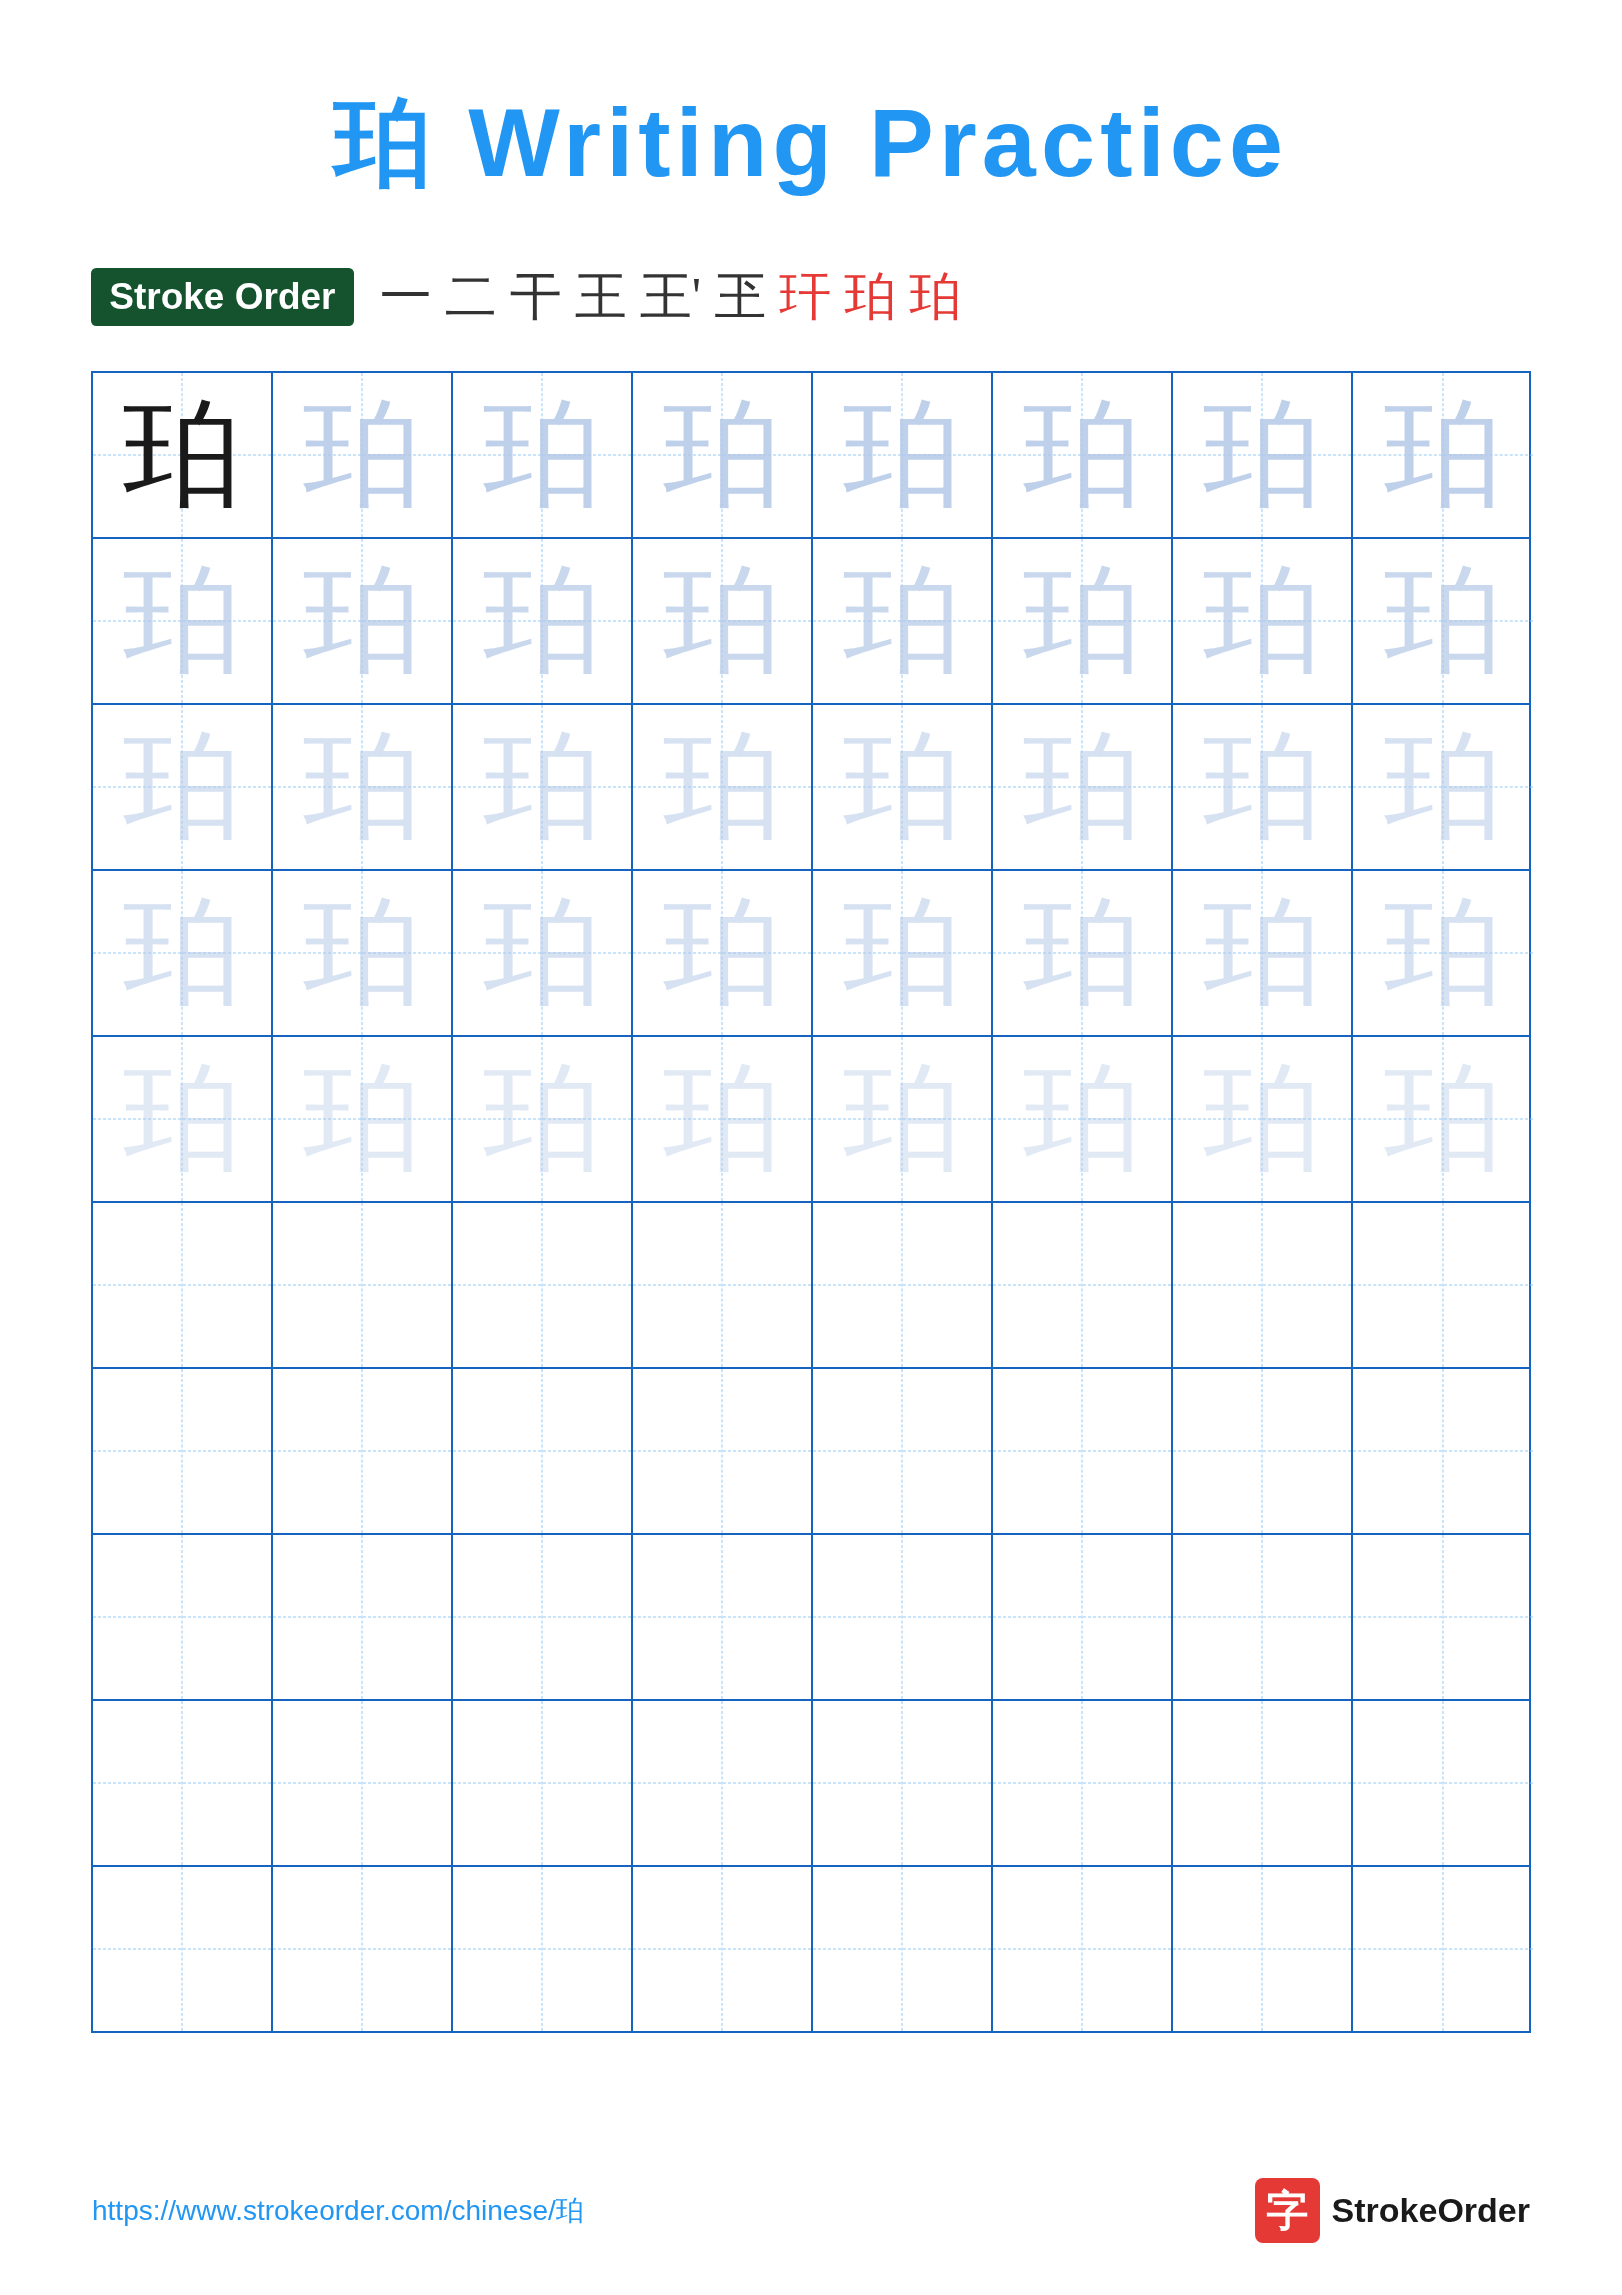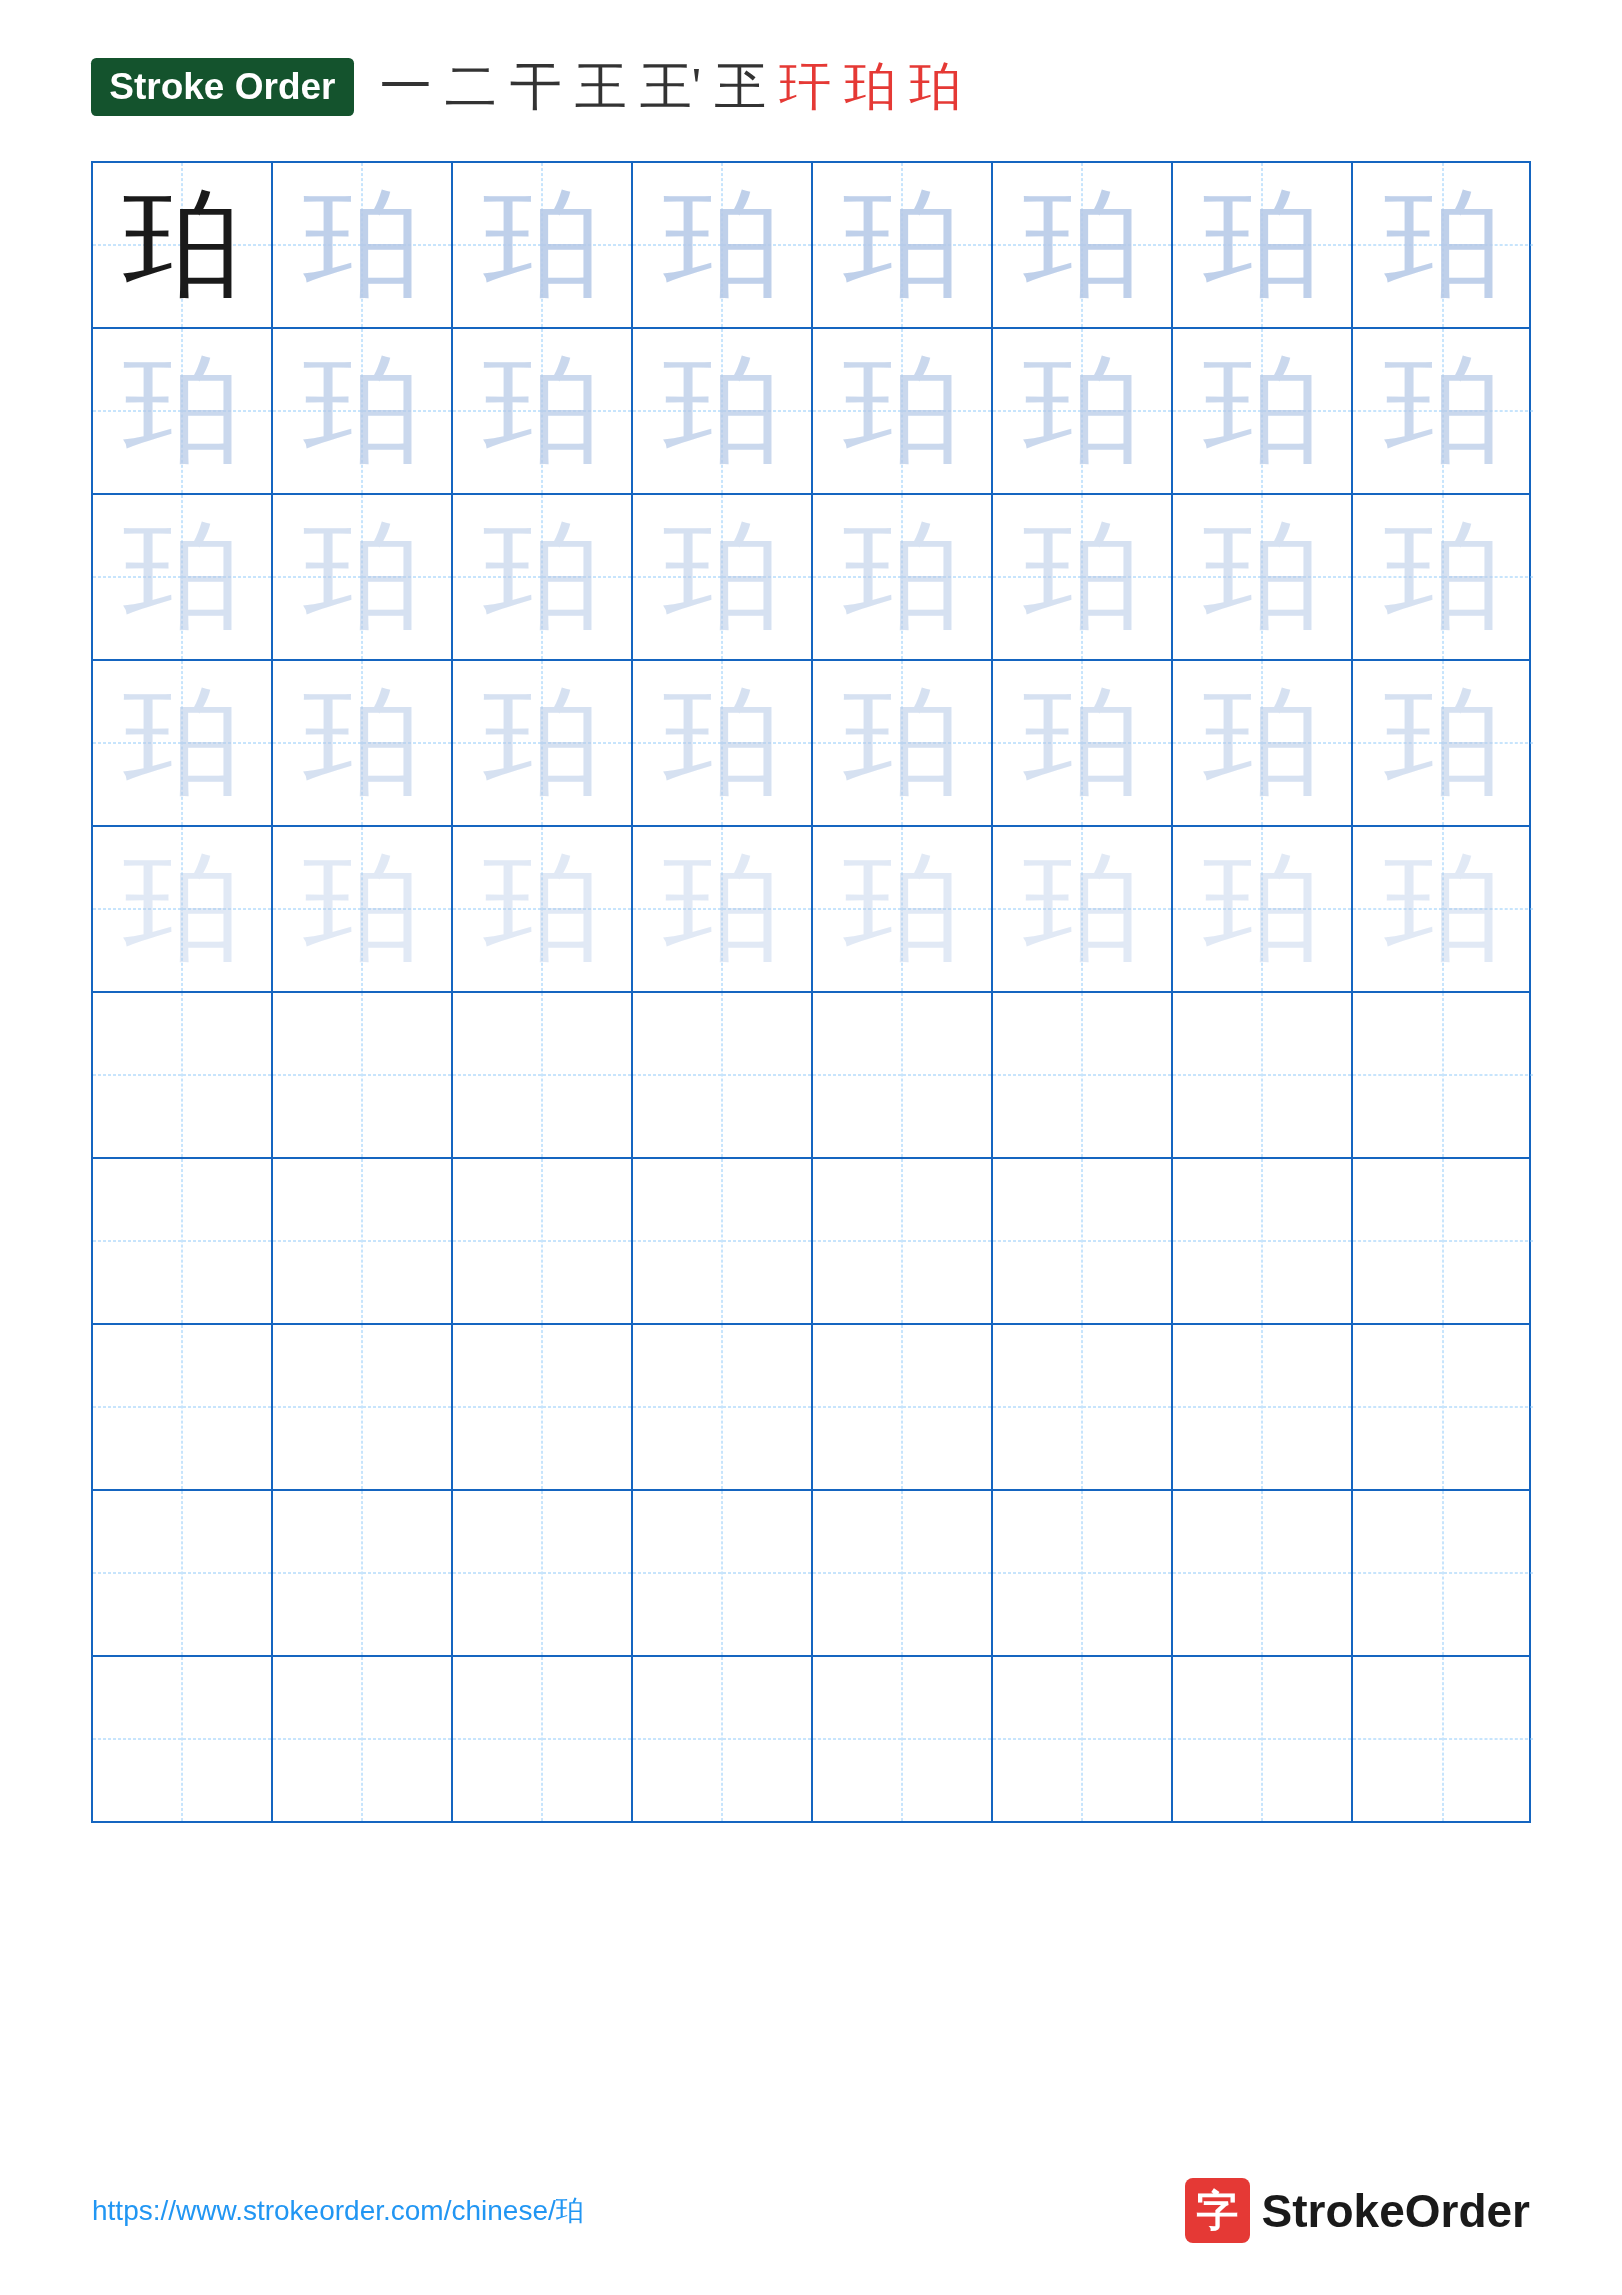--- a/index.html
+++ b/index.html
@@ -183,31 +183,32 @@
       display: flex;
       align-items: center;
       justify-content: center;
       font-size: 42px;
       color: #fff;
       font-family: serif;
       font-weight: bold;
     }
 
     .brand-name {
-      font-size: 46px;
+      font-size: 34px;
       font-weight: bold;
       color: #1a1a1a;
       font-family: Arial, sans-serif;
     }
   </style>
 </head>
 <body>
 
 <div class="page">
 
+  <h1 class="title">珀 Writing Practice</h1>
 
   <div class="stroke-order-row">
     <div class="stroke-order-badge">Stroke Order</div>
     <div class="stroke-steps">
       <span class="stroke-step">一</span>
       <span class="stroke-step">二</span>
       <span class="stroke-step">干</span>
       <span class="stroke-step">王</span>
       <span class="stroke-step">王'</span>
       <span class="stroke-step">玊</span>

